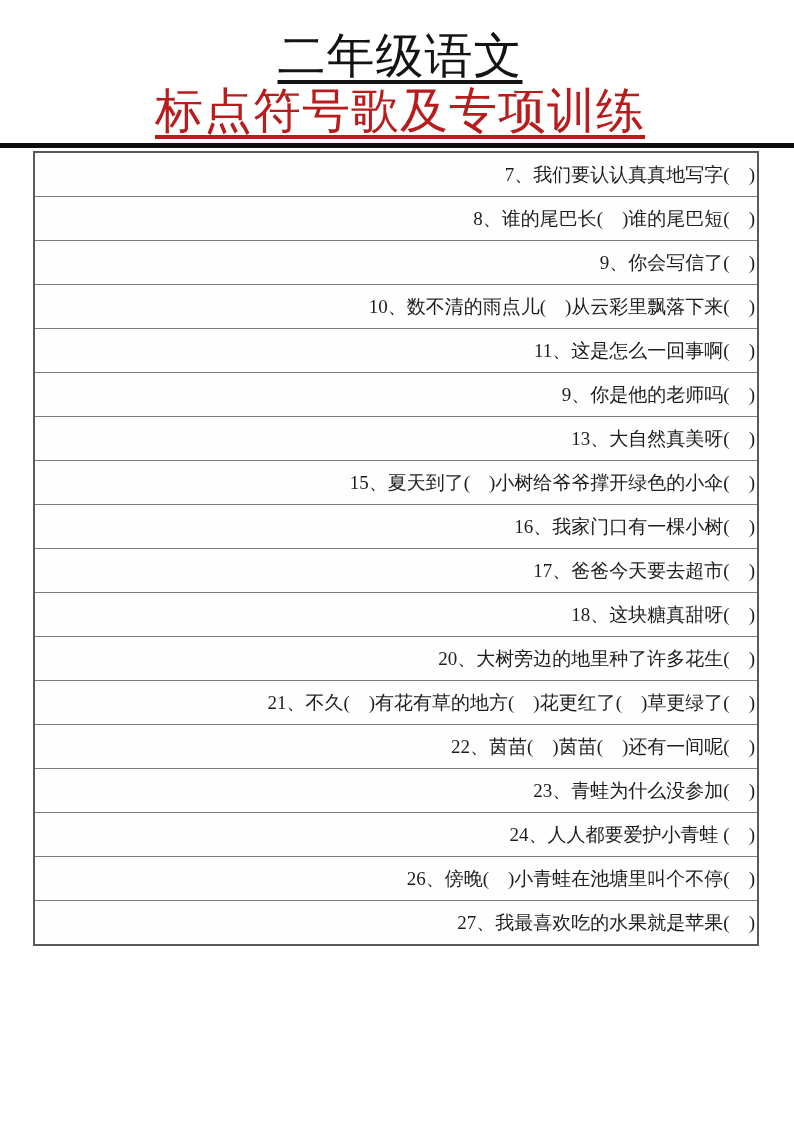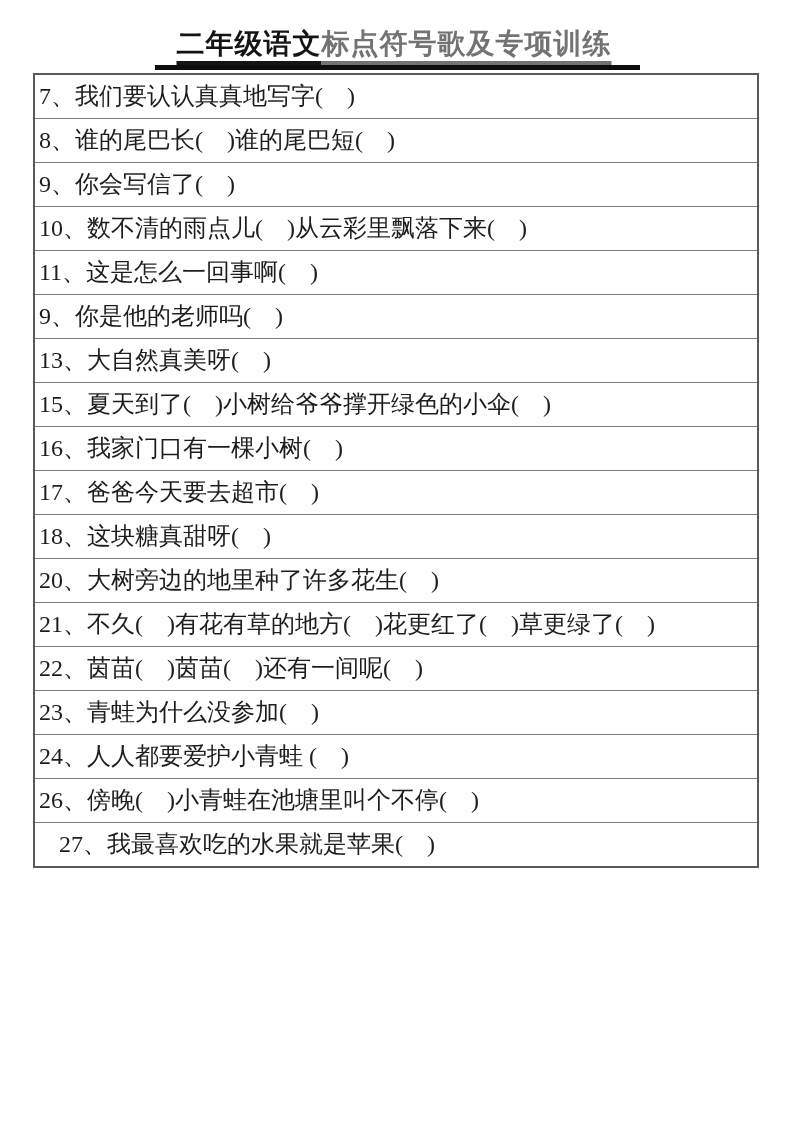--- a/index.html
+++ b/index.html
@@ -23,44 +23,46 @@
     text-align: center;
     padding-top: 28px;
   }
   .title-wrap {
     display: inline-block;
     padding: 0 28px 5px 22px;
     border-bottom: 5px solid #0d0d0d;
     line-height: 1.15;
   }
   .title-wrap span {
-    font-size: 28px;
-    font-weight: 700;
+    font-size: 48px;
+    font-weight: 400;
     letter-spacing: 1px;
     text-decoration: underline;
     text-decoration-thickness: 4px;
     text-underline-offset: 8px;
     white-space: nowrap;
+    margin-left: 12px;
   }
   .t-black { color: #141414; }
-  .t-red   { color: #737373; }
+  .t-red   { color: #b91c1c; }
   
   .sheet {
     margin: 3px 35px 0 33px;
     border: 2px solid #595959;
     background: #fefefe;
   }
   .row {
     min-height: 43px;
     line-height: 43px;
     border-bottom: 1px solid #7d7d7d;
     padding: 0 2px 0 4px;
-    font-size: 24px;
+    font-size: 19px;
     color: #1d1d1d;
     overflow-wrap: anywhere;
+    text-align: right;
   }
   .row:last-child {
     border-bottom: none;
     margin-left: 20px;
   }
 </style>
 </head>
 <body>
 
 <div class="page">

